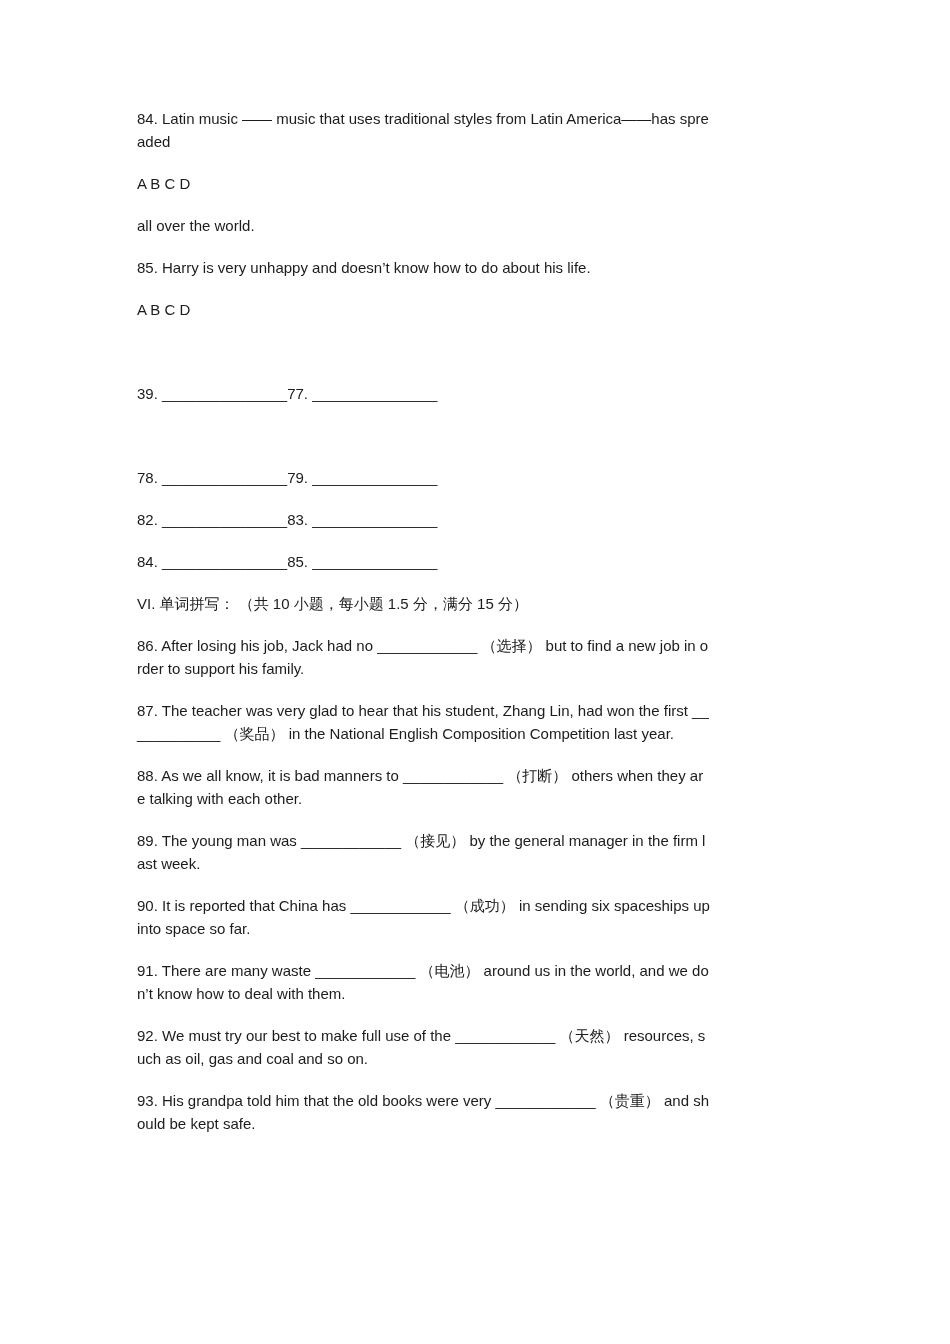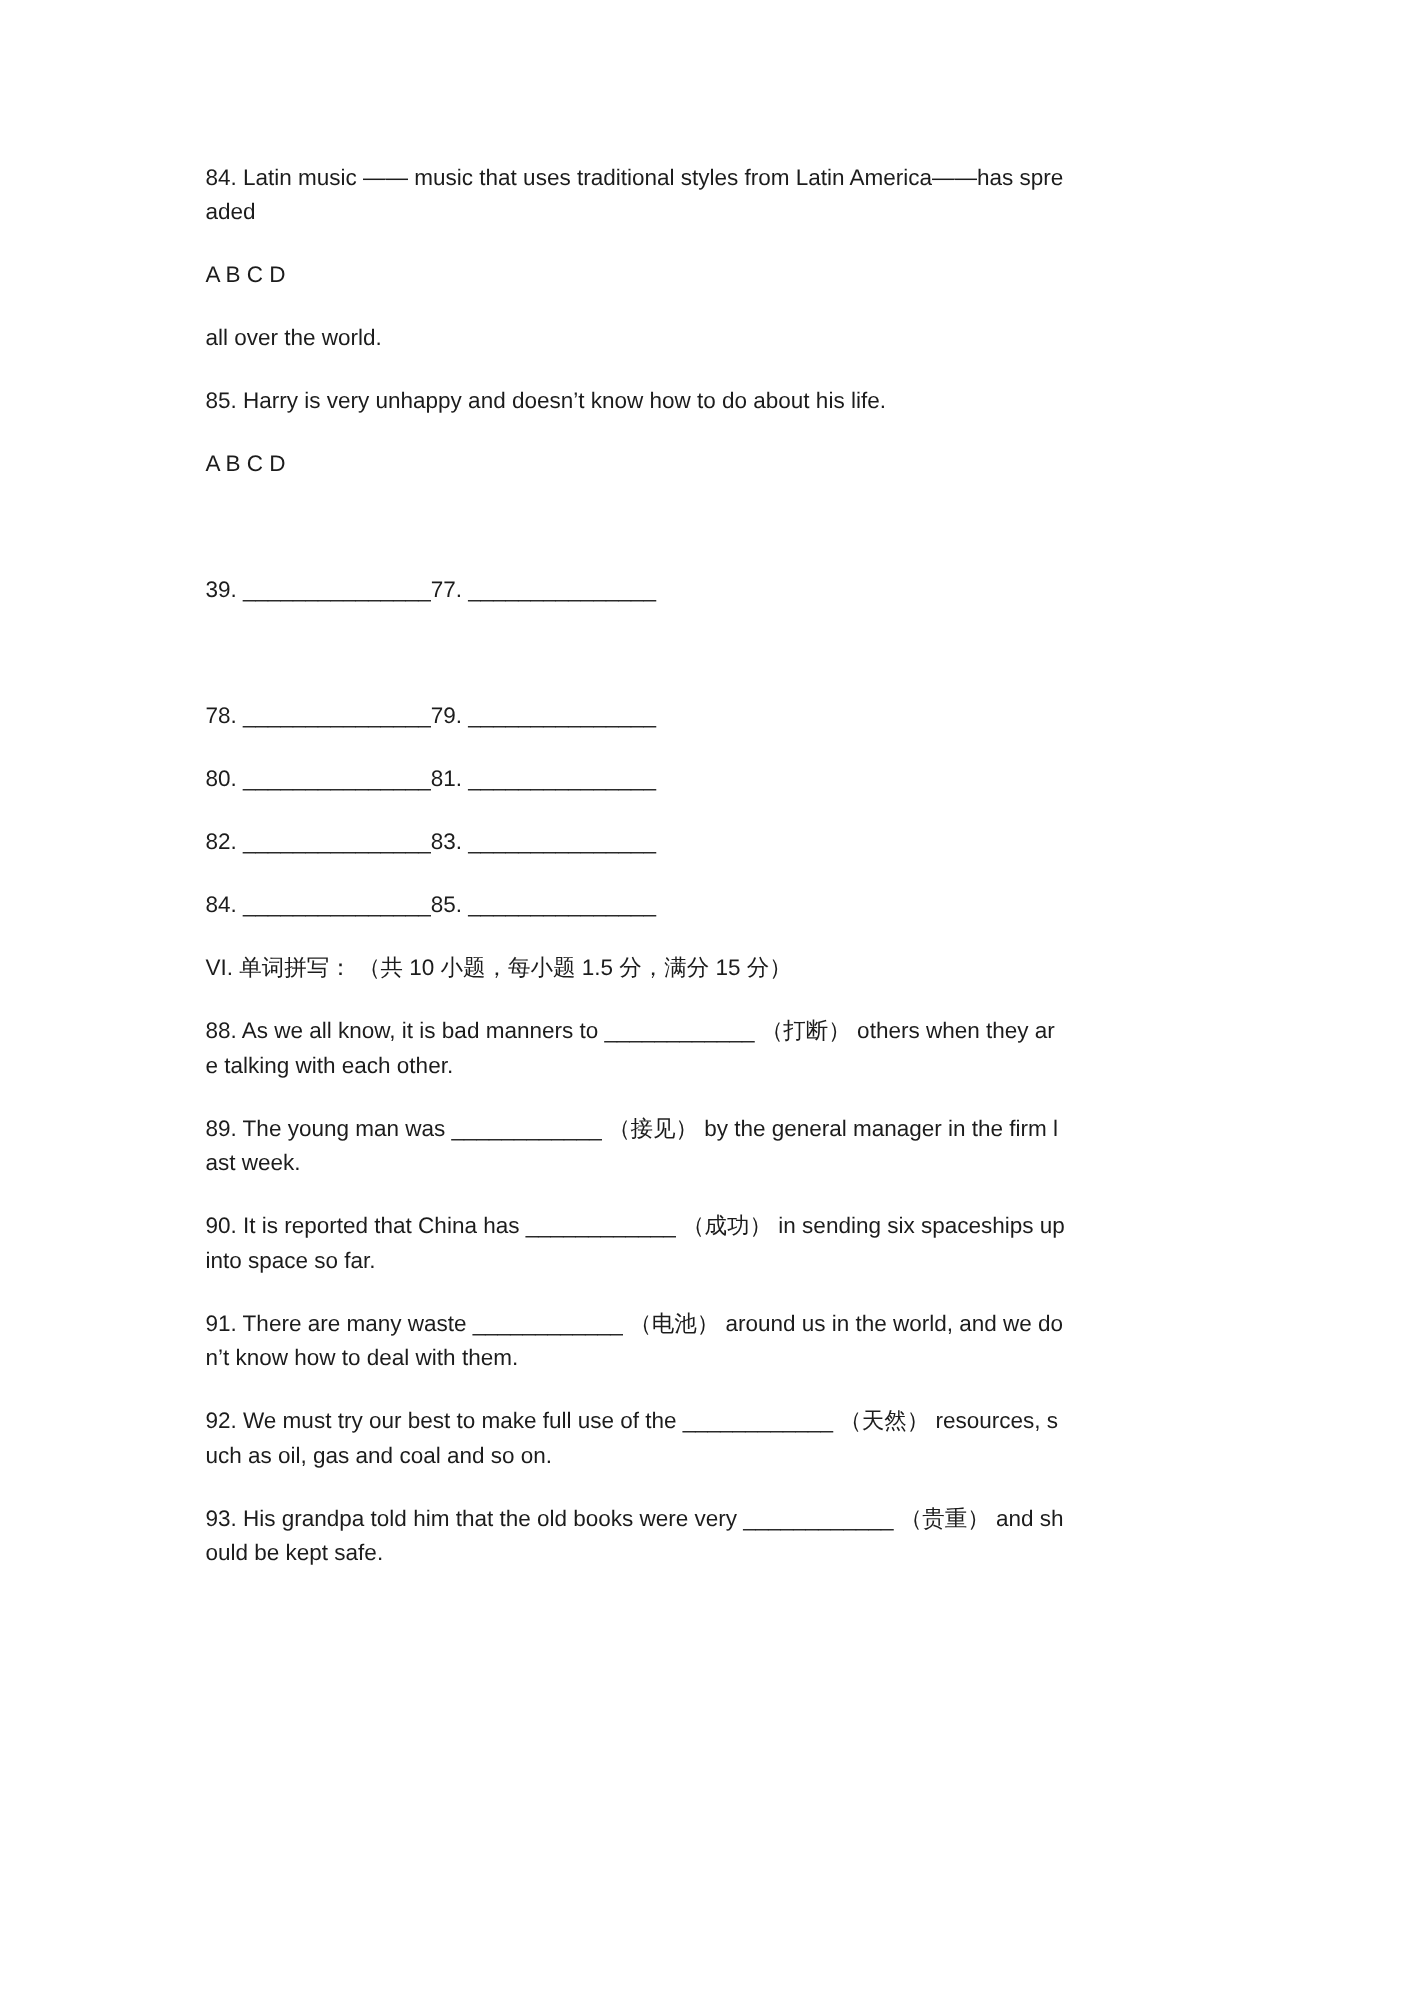--- a/index.html
+++ b/index.html
@@ -40,24 +40,25 @@
   <div id="document-content">
       <div class="para">84. Latin music —— music that uses traditional styles from Latin America——has spreaded</div>
       <div class="para">A B C D</div>
       <div class="para">all over the world.</div>
       <div class="para">85. Harry is very unhappy and doesn’t know how to do about his life.</div>
       <div class="para">A B C D</div>
       <div class="para empty"></div>
       <div class="para">39. _______________77. _______________</div>
       <div class="para empty"></div>
       <div class="para">78. _______________79. _______________</div>
-      <div class="para">80. _______________81. _______________</div>
       <div class="para">82. _______________83. _______________</div>
       <div class="para">84. _______________85. _______________</div>
       <div class="para">VI. 单词拼写： （共 10 小题，每小题 1.5 分，满分 15 分）</div>
+      <div class="para">86. After losing his job, Jack had no ____________ （选择） but to find a new job in order to support his family.</div>
+      <div class="para">87. The teacher was very glad to hear that his student, Zhang Lin, had won the first ____________ （奖品） in the National English Composition Competition last year.</div>
       <div class="para">88. As we all know, it is bad manners to ____________ （打断） others when they are talking with each other.</div>
       <div class="para">89. The young man was ____________ （接见） by the general manager in the firm last week.</div>
       <div class="para">90. It is reported that China has ____________ （成功） in sending six spaceships up into space so far.</div>
       <div class="para">91. There are many waste ____________ （电池） around us in the world, and we don’t know how to deal with them.</div>
       <div class="para">92. We must try our best to make full use of the ____________ （天然） resources, such as oil, gas and coal and so on.</div>
       <div class="para">93. His grandpa told him that the old books were very ____________ （贵重） and should be kept safe.</div>
     </div>
 </div>
 
 </body></html>

